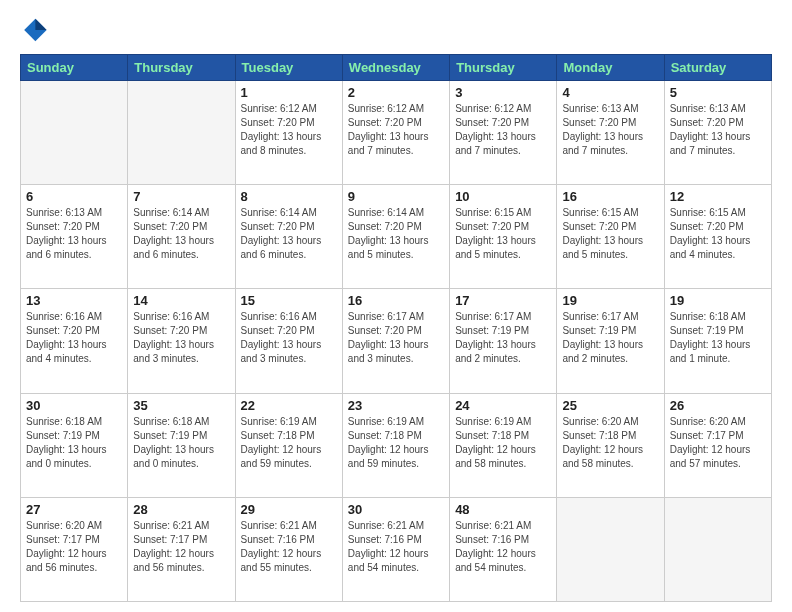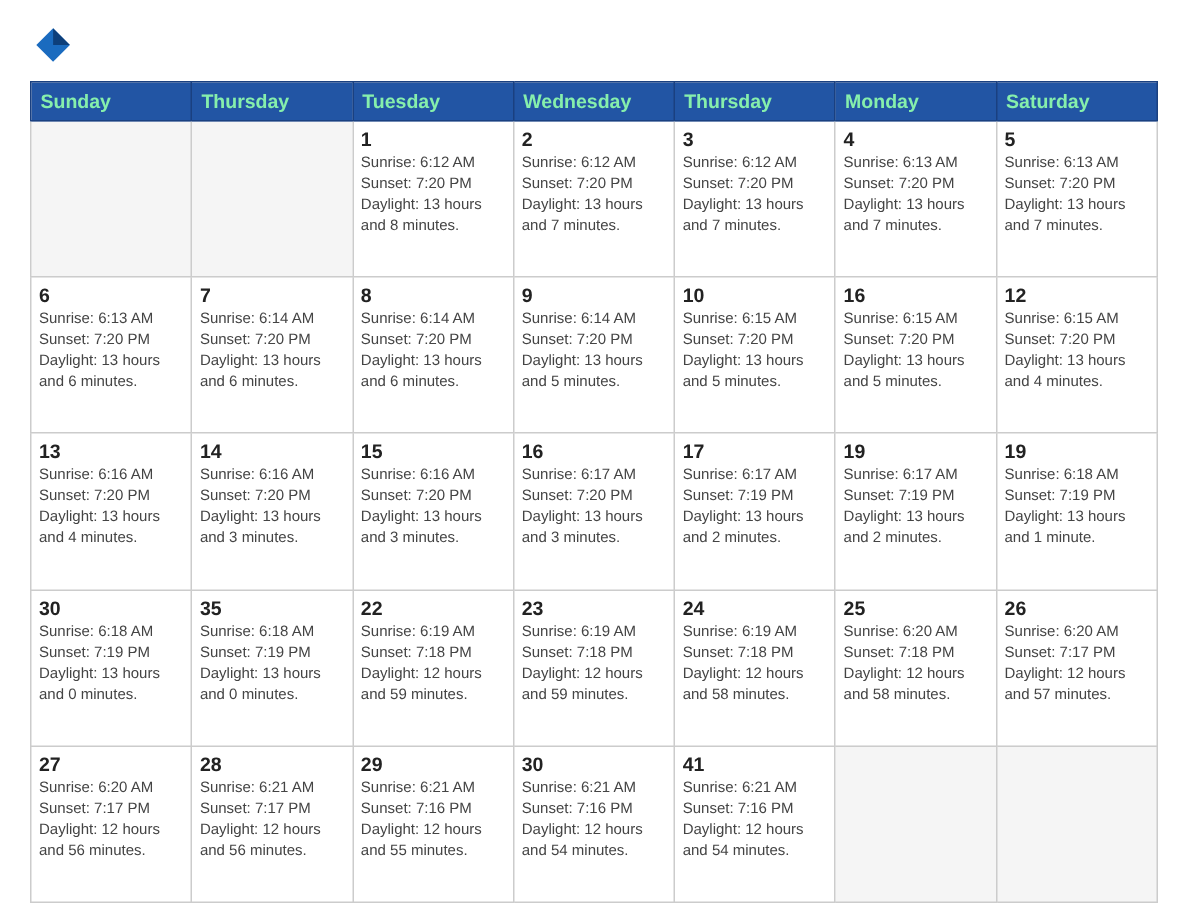--- a/index.html
+++ b/index.html
@@ -345,21 +345,21 @@
 and 55 minutes.</div>
           </td>
           <td>
             <span class="day-num">30</span>
             <div class="day-info" style="white-space: pre-line;">Sunrise: 6:21 AM
 Sunset: 7:16 PM
 Daylight: 12 hours
 and 54 minutes.</div>
           </td>
           <td>
-            <span class="day-num">41</span>
+            <span class="day-num">48</span>
             <div class="day-info" style="white-space: pre-line;">Sunrise: 6:21 AM
 Sunset: 7:16 PM
 Daylight: 12 hours
 and 54 minutes.</div>
           </td>
           <td class="empty"></td>
           <td class="empty"></td>
         </tr>
       </tbody>
   </table>

